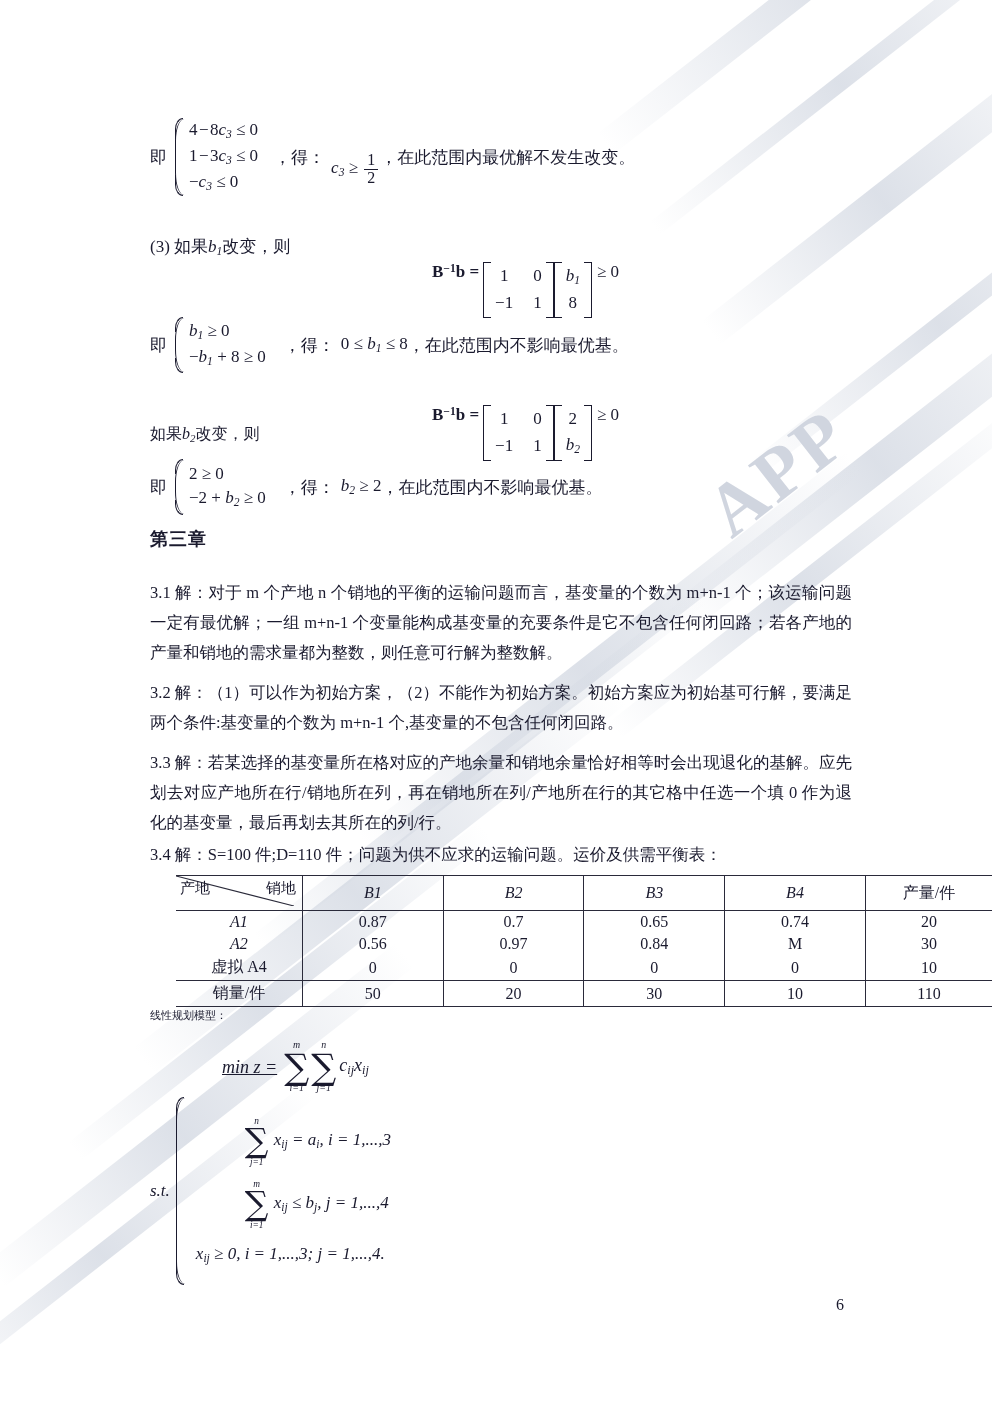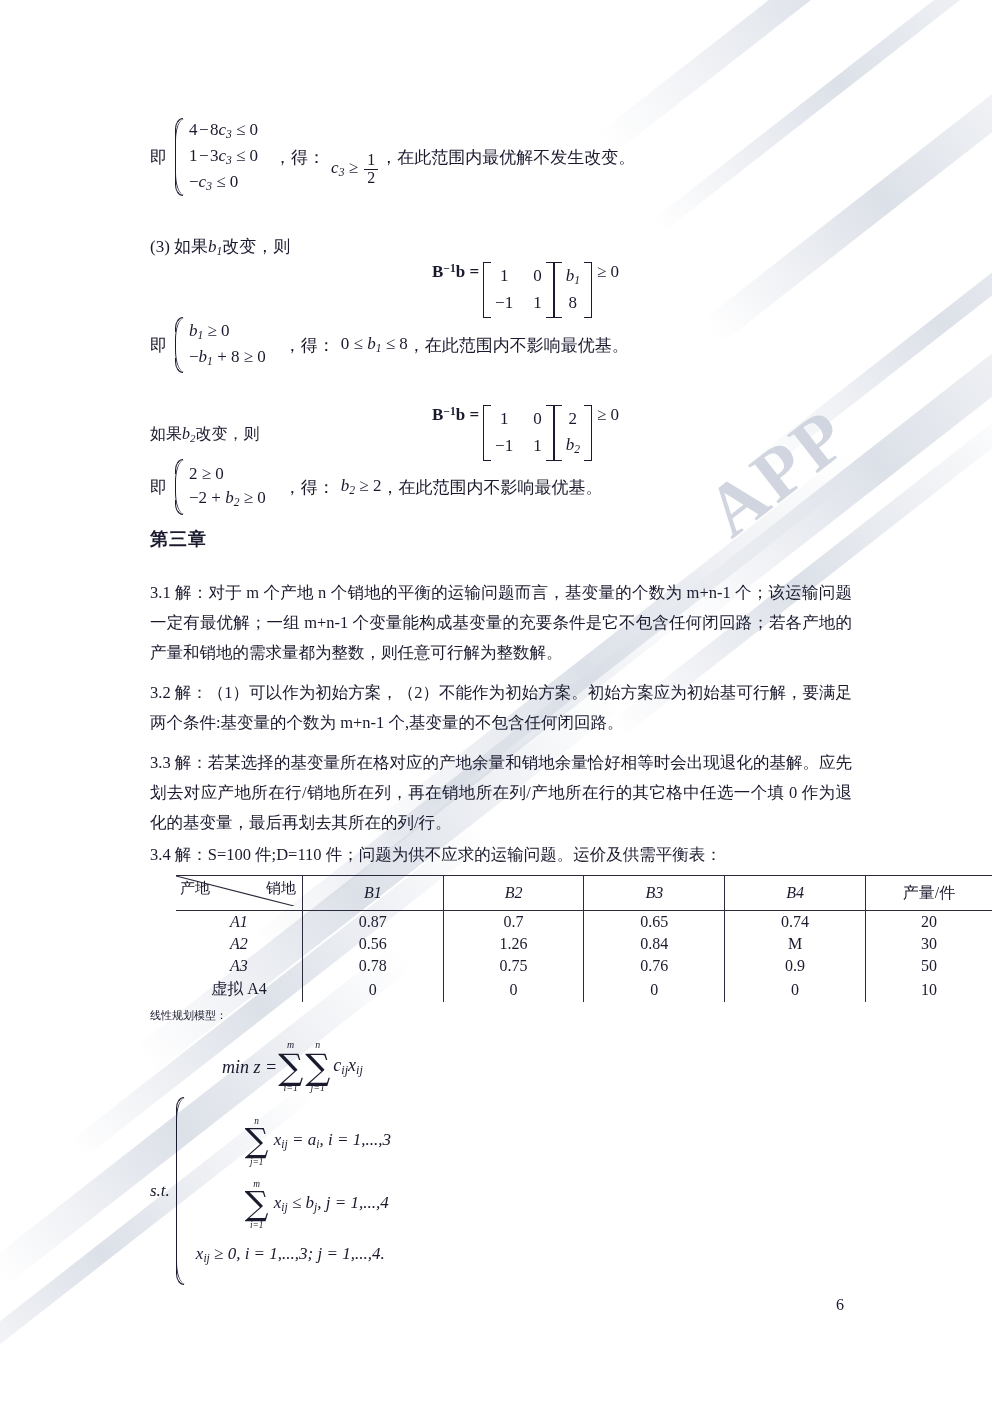--- a/index.html
+++ b/index.html
@@ -267,51 +267,51 @@
           <td class="rowhdr mi">A1</td>
           <td class="vl">0.87</td>
           <td class="vl">0.7</td>
           <td class="vl">0.65</td>
           <td class="vl">0.74</td>
           <td class="vl">20</td>
         </tr>
         <tr>
           <td class="rowhdr mi">A2</td>
           <td class="vl">0.56</td>
-          <td class="vl">1.26</td>
+          <td class="vl">0.97</td>
           <td class="vl">0.84</td>
           <td class="vl">M</td>
           <td class="vl">30</td>
-        </tr>
-        <tr>
-          <td class="rowhdr mi">A3</td>
-          <td class="vl">0.78</td>
-          <td class="vl">0.75</td>
-          <td class="vl">0.76</td>
-          <td class="vl">0.9</td>
-          <td class="vl">50</td>
         </tr>
         <tr>
           <td class="rowhdr cn">虚拟 A4</td>
           <td class="vl">0</td>
           <td class="vl">0</td>
           <td class="vl">0</td>
           <td class="vl">0</td>
           <td class="vl">10</td>
         </tr>
 
+        <tr class="last">
+          <td class="rowhdr cn">销量/件</td>
+          <td class="vl">50</td>
+          <td class="vl">20</td>
+          <td class="vl">30</td>
+          <td class="vl">10</td>
+          <td class="vl">110</td>
+        </tr>
       </tbody>
     </table>
   </div>
 
   <div class="blk cn" style="left:150px; top:1008px; font-size:11px;">线性规划模型：</div>
 
   <div class="blk" style="left:222px; top:1040px; font-size:18px;">
     <span style="display:inline-flex; align-items:center;">
-      <span class="mi" style="">min z =</span>
+      <span class="mi" style="margin-right:6px;text-decoration:underline;">min z =</span>
       <span class="sum">
         <span class="lim">m</span>
         <span class="sig">∑</span>
         <span class="lim">i=1</span>
       </span>
       <span class="sum">
         <span class="lim">n</span>
         <span class="sig">∑</span>
         <span class="lim">j=1</span>
       </span>

